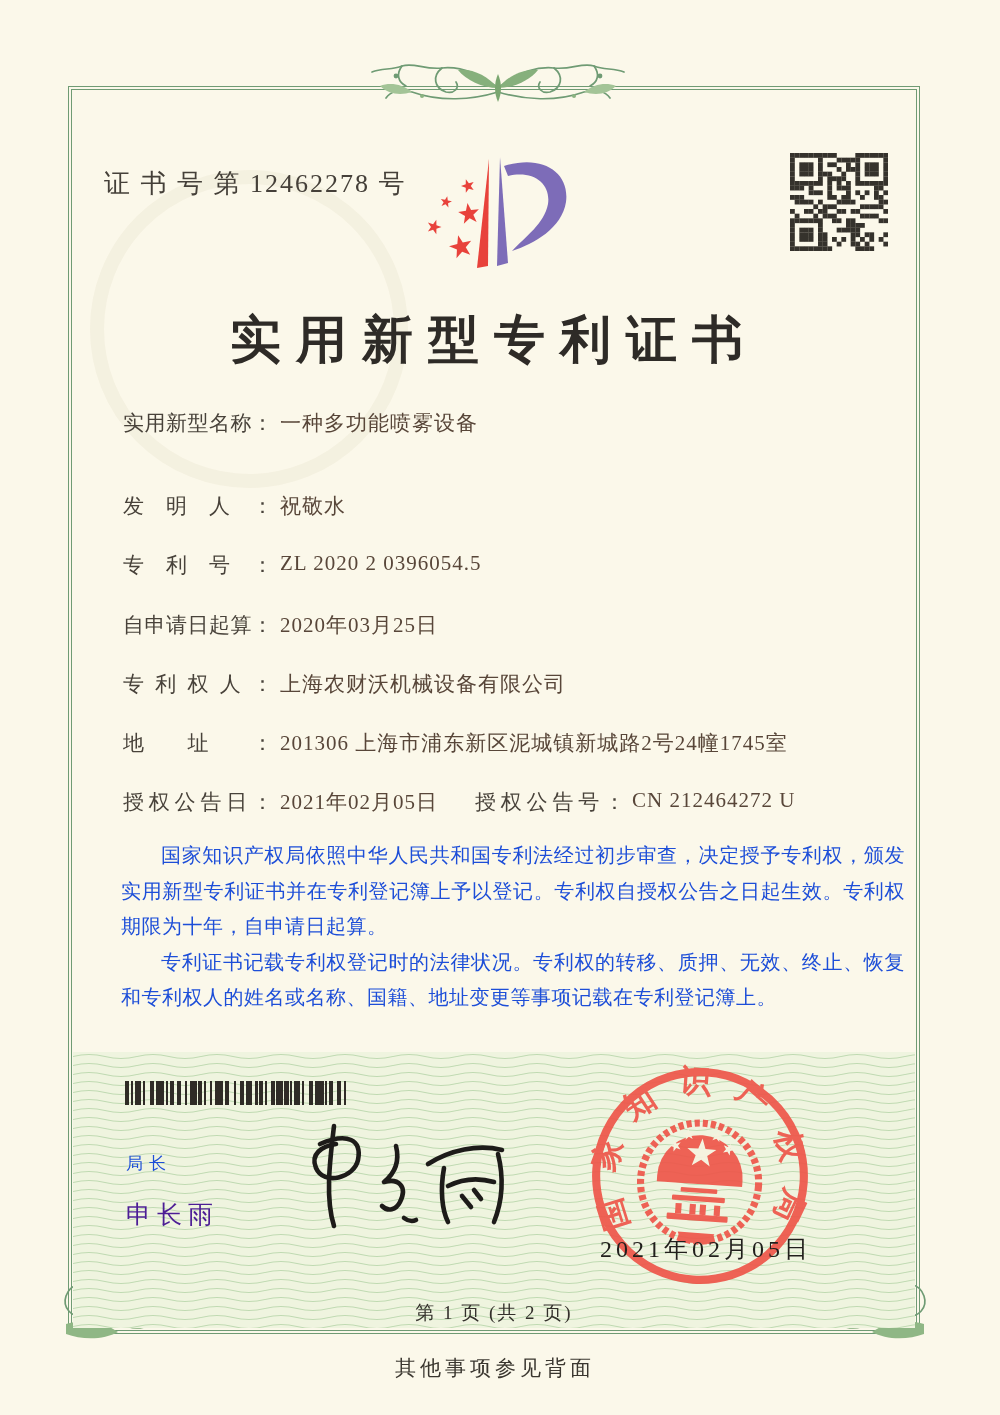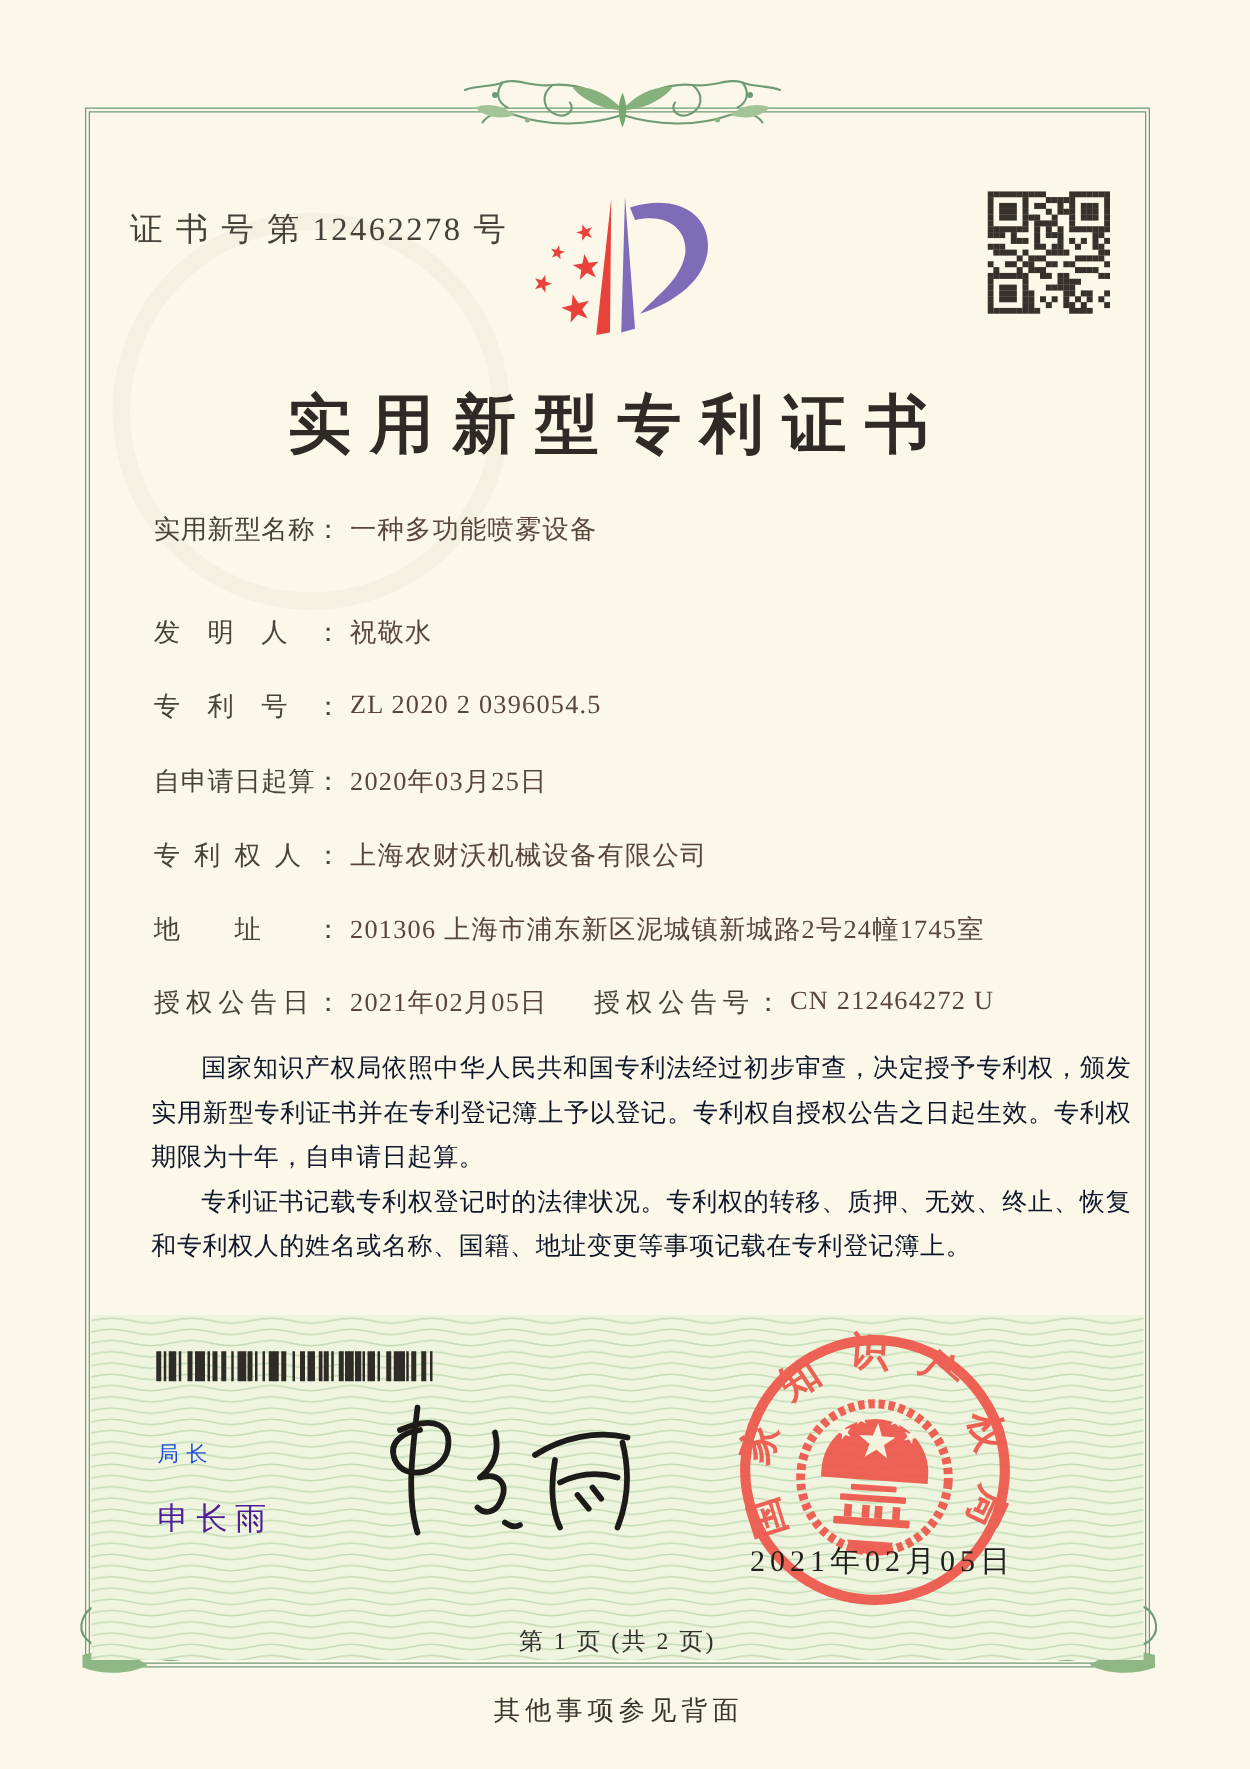--- a/index.html
+++ b/index.html
@@ -33,21 +33,21 @@
   .field{left:123px;width:800px;font-size:21px;white-space:nowrap;}
   .flabel{
     display:inline-block;width:150px;color:#48423a;
     text-align:justify;text-align-last:justify;vertical-align:top;
   }
   .fvalue{margin-left:7px;color:#584639;letter-spacing:1px;}
   .pair2{position:absolute;left:352px;top:0;white-space:nowrap;}
   
   .body-text{
     left:121px;top:838px;width:784px;font-size:20px;line-height:1.78;
-    color:#0f172a;text-align:justify;letter-spacing:0.5px;
+    color:#1d4ed8;text-align:justify;letter-spacing:0.5px;
   }
   .body-text p{margin:0;text-indent:2em;}
   
   .guilloche{left:73px;top:1052px;width:842px;height:276px;}
   
   .barcode{left:125px;top:1081px;width:252px;height:24px;display:flex;align-items:stretch;}
   
   .signer-title{left:126px;top:1152px;font-size:17px;color:#1d4ed8;letter-spacing:6px;}
   .signer-name{left:126px;top:1198px;font-size:25px;color:#4c1d95;letter-spacing:6px;}
   .signature{left:268px;top:1120px;}

